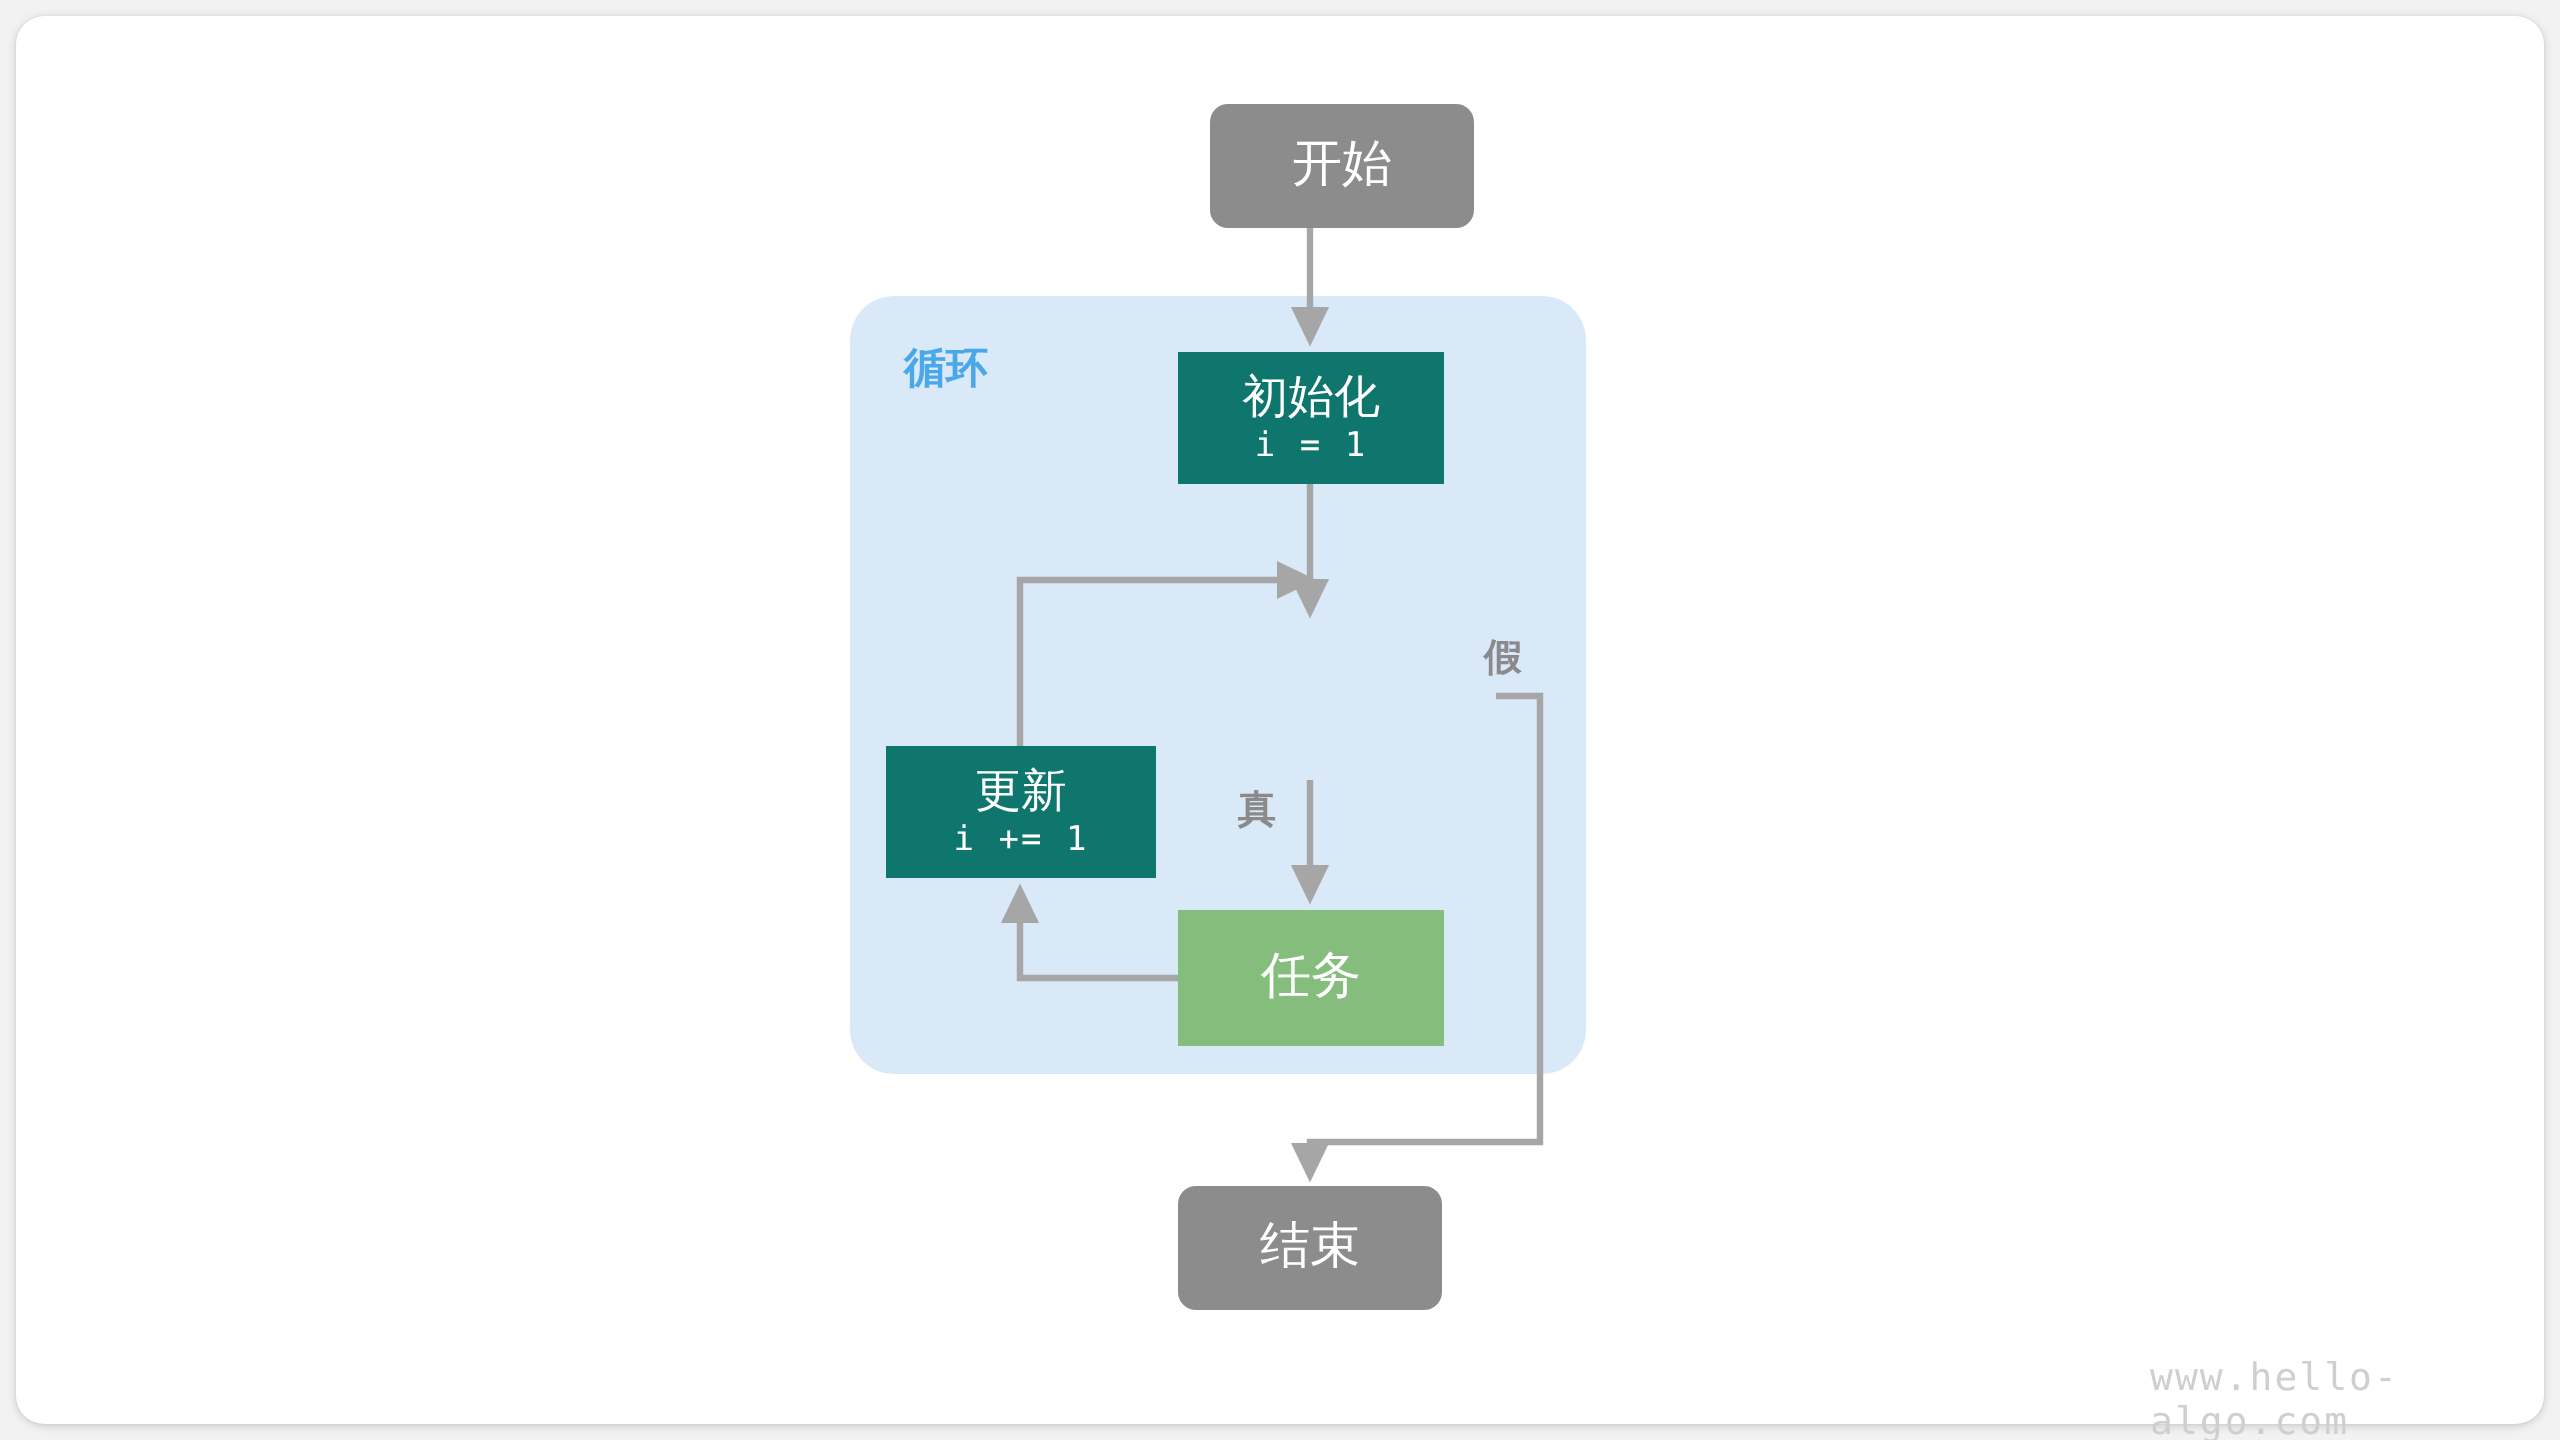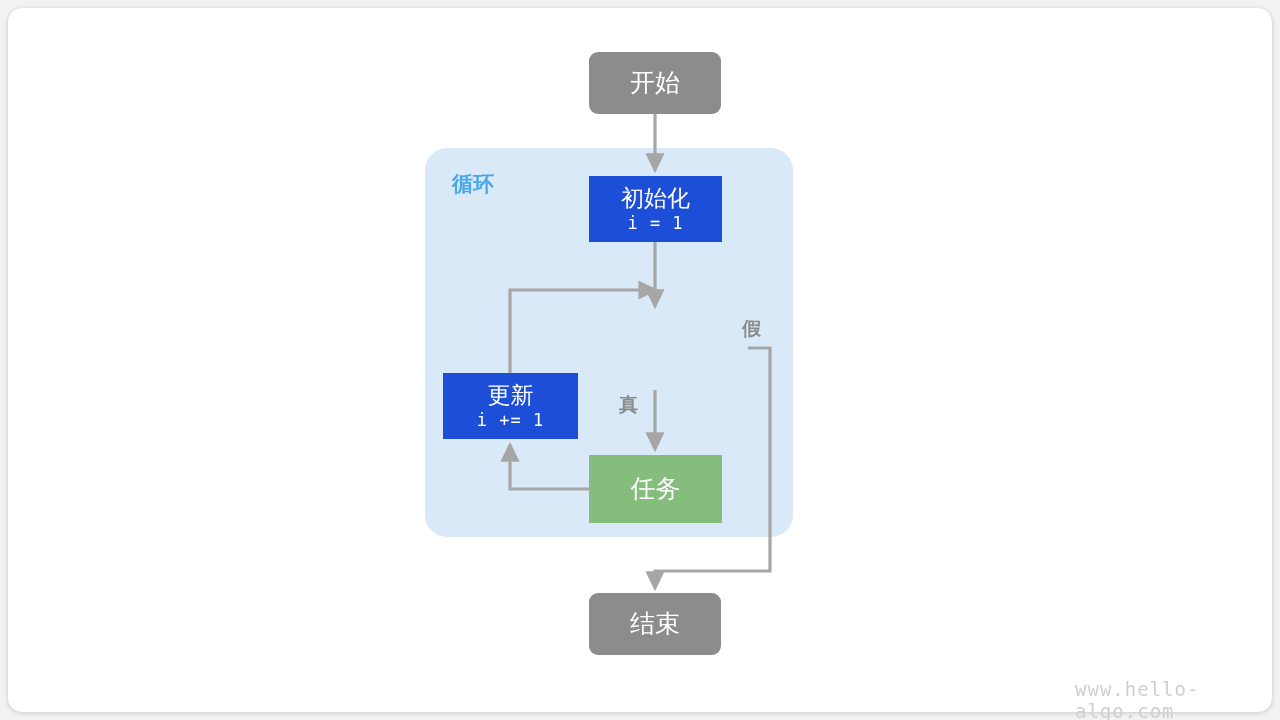--- a/index.html
+++ b/index.html
@@ -54,21 +54,21 @@
     color: #ffffff;
     text-align: center;
     line-height: 1.18;
   }
   .terminal {
     background: #8c8c8c;
     border-radius: 9px;
     font-size: 25px;
   }
   .process-blue {
-    background: #1d4ed8;
+    background: #0f766e;
     font-size: 23px;
   }
   .process-green {
     background: #85bd7d;
     font-size: 25px;
   }
   .mono {
     font-family: "DejaVu Sans Mono", "Liberation Mono", monospace;
     font-size: 17px;
     letter-spacing: 1px;
@@ -133,21 +133,21 @@
       <g fill="none" stroke="#a6a6a6" stroke-width="3.2" stroke-linecap="butt" stroke-linejoin="miter">
         <path d="M655,114 L655,170" marker-end="url(#arrowhead)"></path>
         <path d="M655,242 L655,306" marker-end="url(#arrowhead)"></path>
         <path d="M655,390 L655,449" marker-end="url(#arrowhead)"></path>
         <path d="M589,489 L510,489 L510,445" marker-end="url(#arrowhead)"></path>
         <path d="M510,373 L510,290 L655,290" marker-end="url(#arrowhead)"></path>
         <path d="M748,348 L770,348 L770,571 L655,571 L655,588" marker-end="url(#arrowhead)"></path>
       </g>
     </svg>
 
-    <div class="node terminal" style="left:589px; top:52px; width:132px; height:62px;">
+    <div class="node terminal" style="left:605px; top:52px; width:132px; height:62px;">
       <span>开始</span>
     </div>
 
     <div class="node process-blue" style="left:589px; top:176px; width:133px; height:66px;">
       <span>初始化</span>
       <span class="mono">i = 1</span>
     </div>
 
 
     <div class="node process-blue" style="left:443px; top:373px; width:135px; height:66px;">

